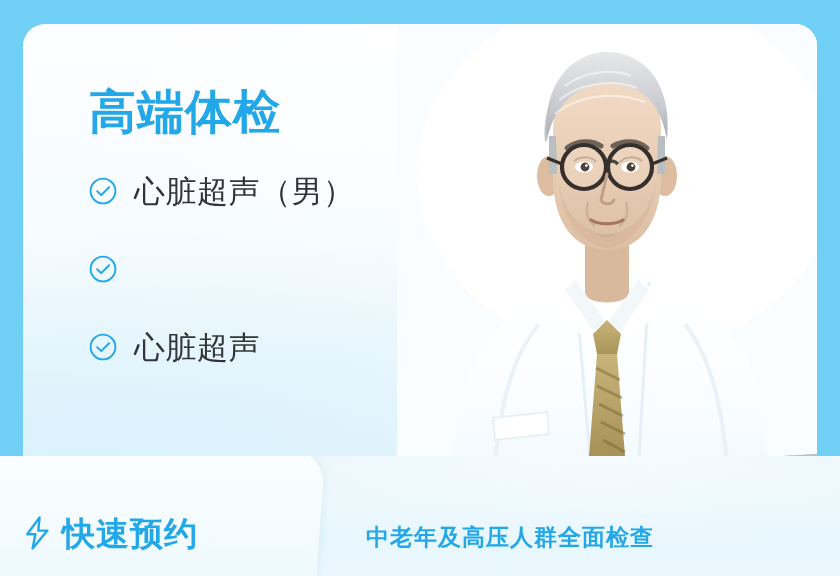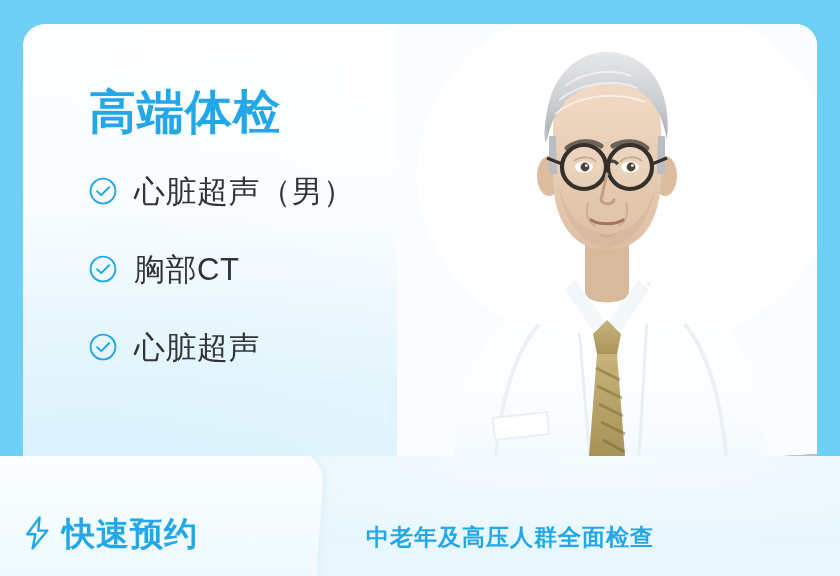--- a/index.html
+++ b/index.html
@@ -315,21 +315,20 @@
             <path d="M8.2 14.3 L12.2 18.1 L20.1 10.2" fill="none" stroke="#22a7e8" stroke-width="2" stroke-linecap="round" stroke-linejoin="round"></path>
           </svg>
           <span class="feature-label">心脏超声（男）</span>
         </li>
 
         <li class="feature">
           <svg class="check-icon" viewBox="0 0 28 28" xmlns="http://www.w3.org/2000/svg" aria-hidden="true">
             <circle cx="14" cy="14" r="12.4" fill="none" stroke="#22a7e8" stroke-width="1.9"></circle>
             <path d="M8.2 14.3 L12.2 18.1 L20.1 10.2" fill="none" stroke="#22a7e8" stroke-width="2" stroke-linecap="round" stroke-linejoin="round"></path>
           </svg>
-          <span class="feature-label">胸部CT</span>
         </li>
 
         <li class="feature">
           <svg class="check-icon" viewBox="0 0 28 28" xmlns="http://www.w3.org/2000/svg" aria-hidden="true">
             <circle cx="14" cy="14" r="12.4" fill="none" stroke="#22a7e8" stroke-width="1.9"></circle>
             <path d="M8.2 14.3 L12.2 18.1 L20.1 10.2" fill="none" stroke="#22a7e8" stroke-width="2" stroke-linecap="round" stroke-linejoin="round"></path>
           </svg>
           <span class="feature-label">心脏超声</span>
         </li>
 

